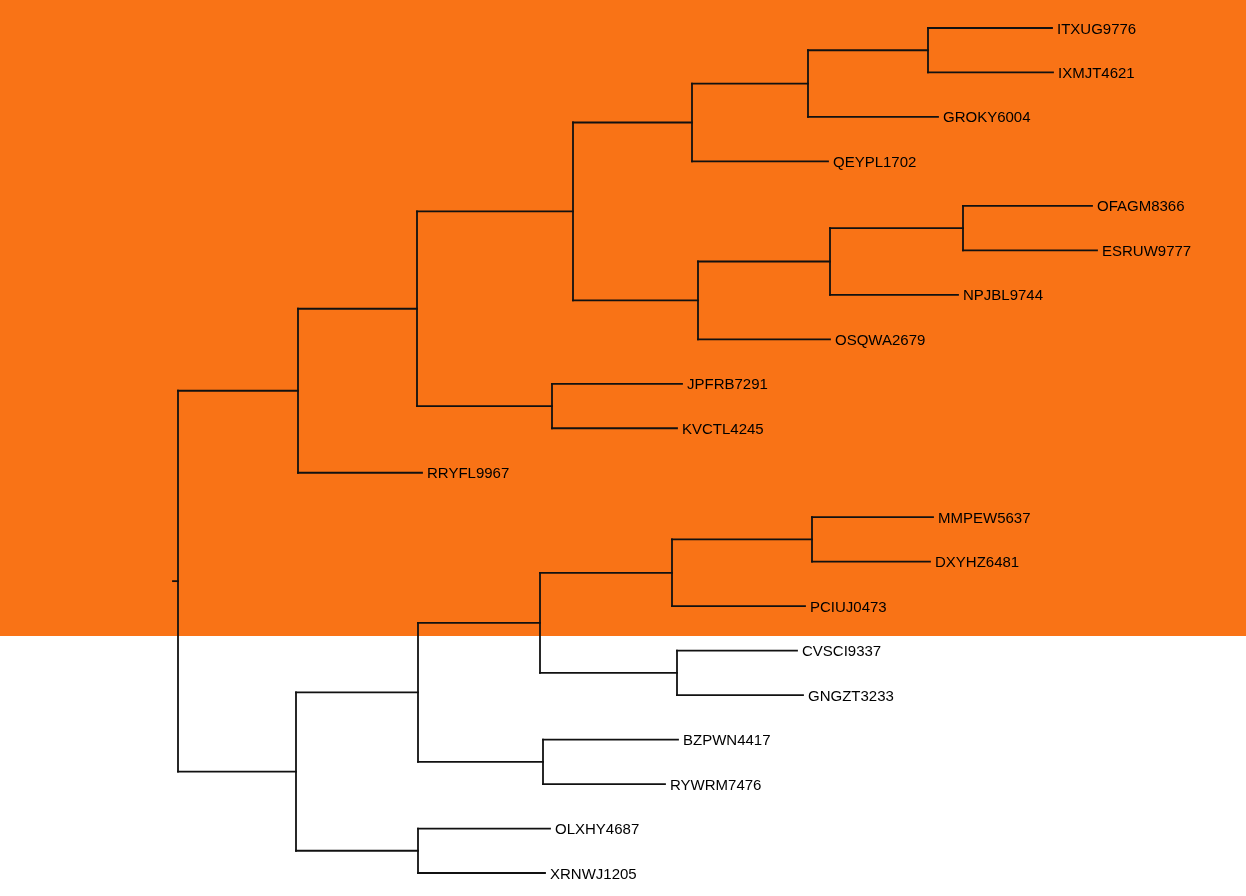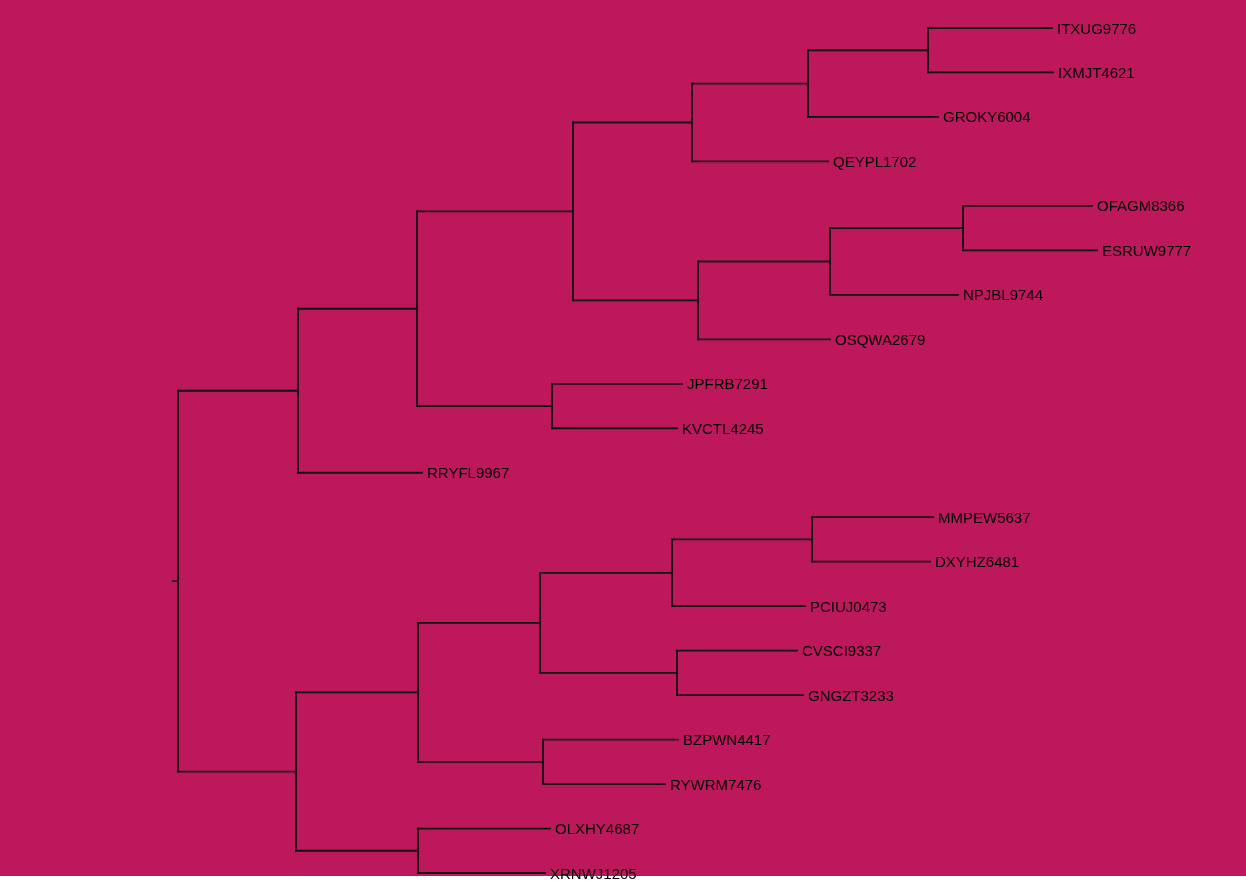--- a/index.html
+++ b/index.html
@@ -7,22 +7,22 @@
     padding: 0;
     background: #ffffff;
     width: 1246px;
     height: 896px;
     overflow: hidden;
     font-family: "Liberation Sans", sans-serif;
   }
   #canvas {
     position: relative;
     width: 1246px;
-    height: 876px;
-    background: #be185d;
+    height: 636px;
+    background: #f97316;
   }
   svg text {
     font-family: "Liberation Sans", sans-serif;
     font-size: 15px;
     fill: #000000;
   }
 </style>
 </head>
 <body>
 

